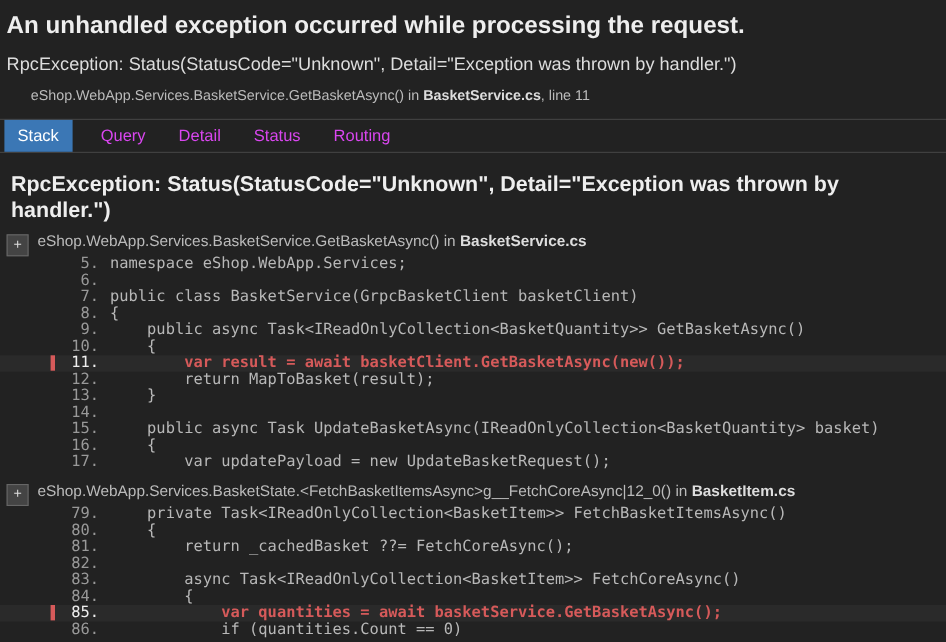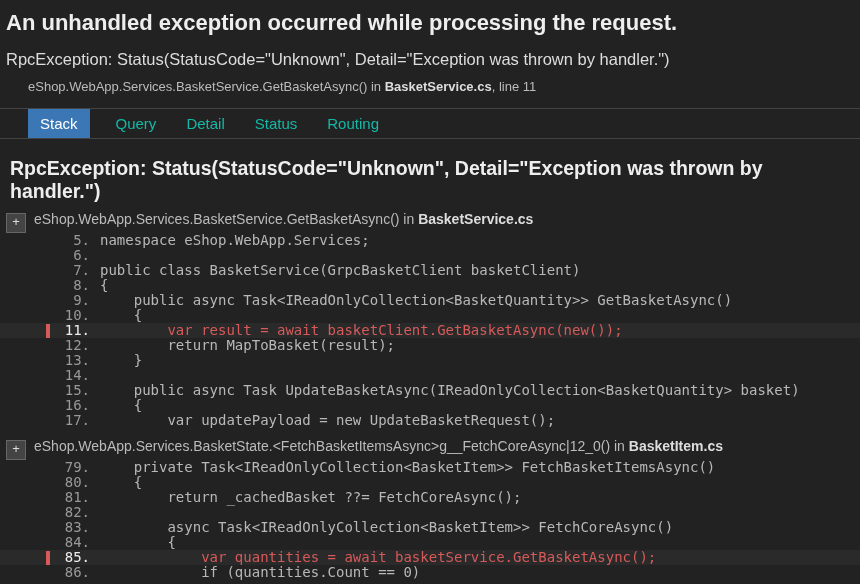--- a/index.html
+++ b/index.html
@@ -1,32 +1,32 @@
 <!DOCTYPE html>
 <html><head>
 <meta charset="utf-8">
 <style>
   html,body{margin:0;padding:0;background:#222;color:#ccc;font-family:"Segoe UI",Arial,sans-serif;font-size:13px;width:860px;height:584px;overflow:hidden}
   h1{font-size:22px;font-weight:700;color:#eee;margin:10px 6px 14px 6px}
   .exc{font-size:16.5px;color:#ddd;margin:0 6px 10px 6px}
   .frame-top{font-size:13px;color:#bbb;margin:0 6px 14px 28px}
   .frame-top b{color:#ddd;font-weight:600}
-  .tabs{border-top:1px solid #444;border-bottom:1px solid #444;display:flex;gap:22px;padding:0 28px;align-items:center}
-  .tab{color:#14b8a6;font-size:15px;padding:6px 4px;cursor:pointer}
+  .tabs{border-top:1px solid #444;border-bottom:1px solid #444;display:flex;gap:22px;padding:0 4px;align-items:center}
+  .tab{color:#d946ef;font-size:15px;padding:6px 4px;cursor:pointer}
   .tab.active{background:#3b77b5;color:#fff;padding:6px 12px}
   h2{font-size:19.5px;font-weight:700;color:#eee;margin:18px 6px 8px 10px}
   .frame-hdr{font-size:14px;color:#bbb;margin:4px 0 0 34px}
   .frame-hdr b{color:#ddd;font-weight:600}
   .expand{position:absolute;left:6px;width:18px;height:18px;background:#444;border:1px solid #666;color:#ddd;font-size:13px;line-height:16px;text-align:center;cursor:pointer}
   .frame-wrap{position:relative}
   pre{font-family:Consolas,monospace;font-size:14px;line-height:15px;margin:6px 0 10px 0;white-space:pre;color:#b8b8b8}
   .ln{display:inline-block;width:34px;text-align:right;color:#999;margin-left:56px;margin-right:10px}
   .row{display:block}
   .hl{background:#2a2a2a}
-  .hl .code{color:#d65a5a;font-weight:normal}
+  .hl .code{color:#d65a5a;font-weight:bold}
   .hl .ln{color:#eee;font-weight:normal}
   .mark{display:inline-block;width:4px;height:14px;background:#d65a5a;vertical-align:middle;margin-left:46px;margin-right:-50px}
   .code{white-space:pre}
 </style>
 </head>
 <body>
 
 <h1>An unhandled exception occurred while processing the request.</h1>
 <div class="exc">RpcException: Status(StatusCode="Unknown", Detail="Exception was thrown by handler.")</div>
 <div class="frame-top">

